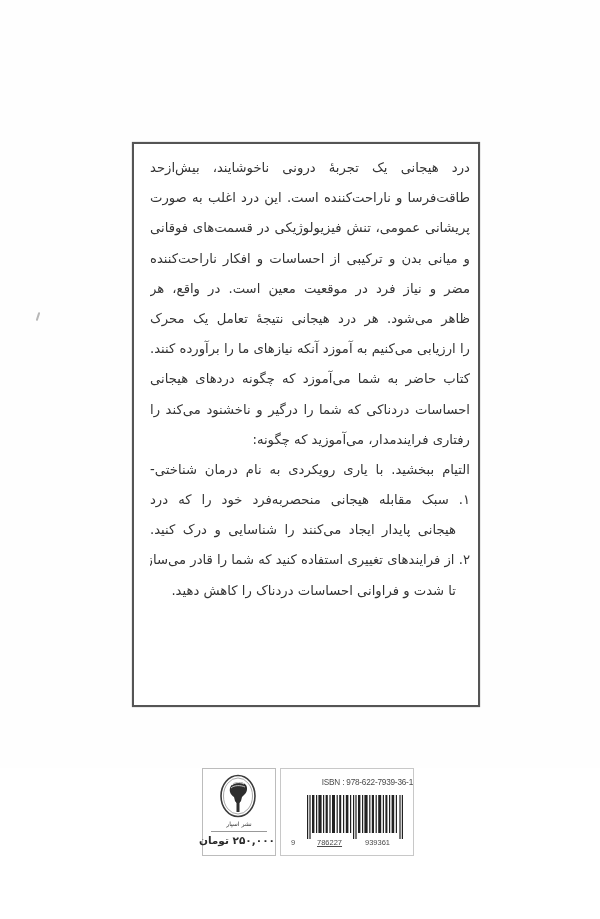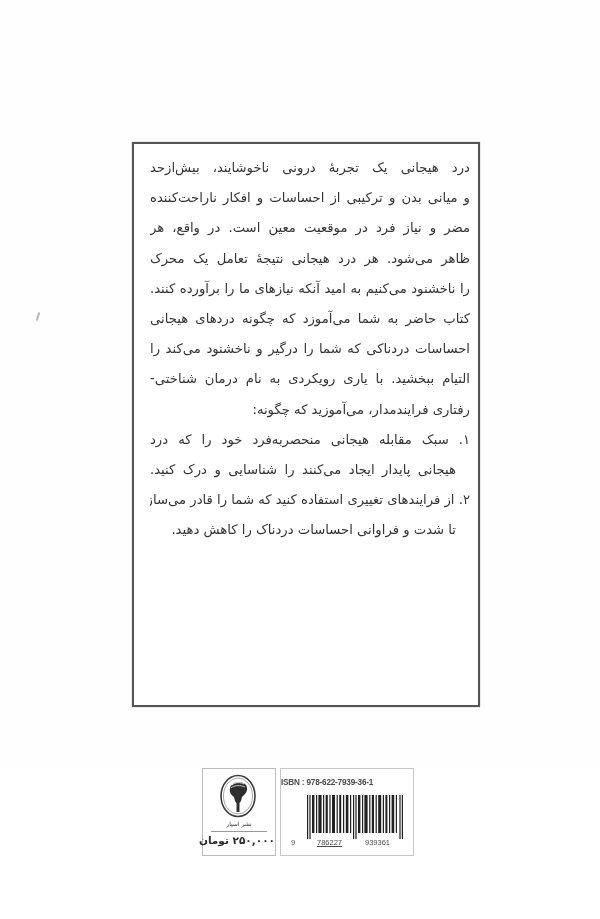--- a/index.html
+++ b/index.html
@@ -119,24 +119,24 @@
       width: 132px;
       height: 86px;
       border: 1px solid #c8c8c8;
       background: #ffffff;
       position: relative;
     }
     .isbn-label {
       position: absolute;
       left: 0; right: 0;
       top: 9px;
-      text-align: left;
+      text-align: right;
       font-family: "Liberation Sans", sans-serif;
       font-size: 8.2px;
-      font-weight: bold;
+      font-weight: normal;
       color: #4a4a4a;
       letter-spacing: -0.2px;
       white-space: nowrap;
     }
     .barcode {
       position: absolute;
       left: 26px;
       top: 26px;
       width: 96px;
       height: 44px;
@@ -159,28 +159,30 @@
 </head>
 <body>
 
 <div class="page">
 
   <div class="scratch-mark"></div>
 
   <div class="blurb-box">
     <div class="blurb-text">
       <span class="blurb-line">درد هیجانی یک تجربهٔ درونی ناخوشایند، بیش‌ازحد</span>
+      <span class="blurb-line">طاقت‌فرسا و ناراحت‌کننده است. این درد اغلب به صورت</span>
+      <span class="blurb-line">پریشانی عمومی، تنش فیزیولوژیکی در قسمت‌های فوقانی</span>
       <span class="blurb-line">و میانی بدن و ترکیبی از احساسات و افکار ناراحت‌کننده</span>
       <span class="blurb-line">مضر و نیاز فرد در موقعیت معین است. در واقع، هر</span>
       <span class="blurb-line">ظاهر می‌شود. هر درد هیجانی نتیجهٔ تعامل یک محرک</span>
-      <span class="blurb-line">را ناخشنود می‌کنیم به امید آنکه نیازهای ما را برآورده کنند.</span>
+      <span class="blurb-line">را ارزیابی می‌کنیم به آموزد آنکه نیازهای ما را برآورده کنند.</span>
       <span class="blurb-line">کتاب حاضر به شما می‌آموزد که چگونه دردهای هیجانی</span>
       <span class="blurb-line">احساسات دردناکی که شما را درگیر و ناخشنود می‌کند را</span>
+      <span class="blurb-line last">رفتاری فرایندمدار، می‌آموزید که چگونه:</span>
       <span class="blurb-line">التیام ببخشید. با یاری رویکردی به نام درمان شناختی-</span>
-      <span class="blurb-line last">رفتاری فرایندمدار، می‌آموزید که چگونه:</span>
       <span class="blurb-line">۱. سبک مقابله هیجانی منحصربه‌فرد خود را که درد</span>
       <span class="blurb-line indent">هیجانی پایدار ایجاد می‌کنند را شناسایی و درک کنید.</span>
       <span class="blurb-line">۲. از فرایندهای تغییری استفاده کنید که شما را قادر می‌سازد</span>
       <span class="blurb-line indent last">تا شدت و فراوانی احساسات دردناک را کاهش دهید.</span>
     </div>
   </div>
 
   <div class="bottom-block">
 
     <div class="publisher-box">

